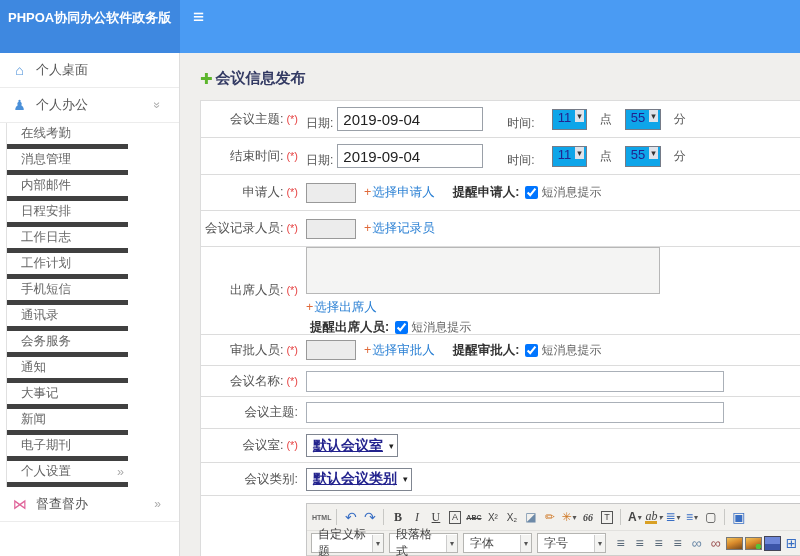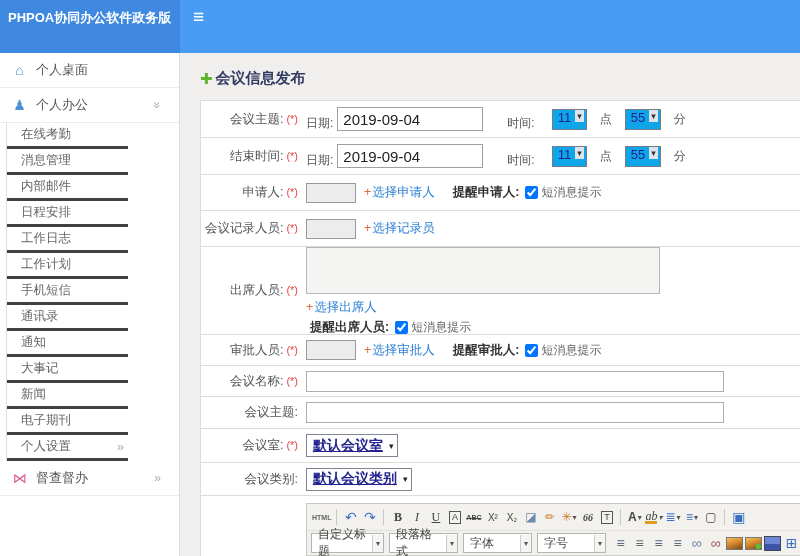--- a/index.html
+++ b/index.html
@@ -17,21 +17,21 @@
 
   .layout{display:flex;height:520px;}
 
   
   .sidebar{width:180px;background:#fff;border-right:1px solid #ddd;overflow:hidden;flex:none;}
   .side-item{height:35px;display:flex;align-items:center;padding-left:12px;border-bottom:1px solid #ececec;color:#555;font-size:13px;}
   .side-item .sicon{color:var(--icon-blue);margin-right:9px;font-size:14px;width:15px;text-align:center;}
   .side-item .sicon.pink{color:var(--pink);}
   .side-chevron{margin-left:auto;margin-right:18px;color:#aaa;font-size:12px;}
   .submenu{margin-left:6px;border-left:1px solid #e0e0e0;width:122px;}
-  .sub-item{height:26px;display:flex;align-items:center;padding-left:14px;border-bottom:3px solid #404040;color:#666;font-size:12.5px;}
+  .sub-item{height:26px;display:flex;align-items:center;padding-left:14px;border-bottom:5px solid #404040;color:#666;font-size:12.5px;}
   .sub-chevron{margin-left:auto;margin-right:4px;color:#aaa;}
   .sub-chevron:empty{display:none;}
 
   
   .main{flex:1;padding:12px 0 0 10px;background:#f0efed;overflow:hidden;}
   .page-title{display:flex;align-items:center;margin:4px 0 12px 10px;}
   .plus-icon{color:var(--plus-green);font-size:15px;font-weight:bold;margin-right:3px;}
   .title-text{color:var(--title);font-weight:bold;font-size:15px;}
 
   
@@ -159,20 +159,24 @@
           <span>手机短信</span>
 
         </div>
 
 
         <div class="sub-item">
           <span>通讯录</span>
 
         </div>
 
+        <div class="sub-item">
+          <span>会务服务</span>
+
+        </div>
 
 
         <div class="sub-item">
           <span>通知</span>
 
         </div>
 
         <div class="sub-item">
           <span>大事记</span>
 

